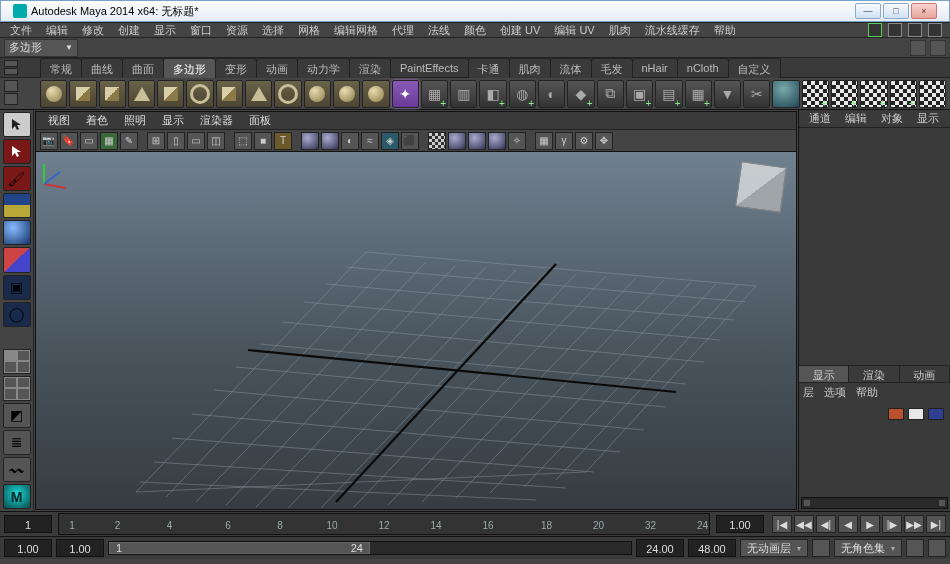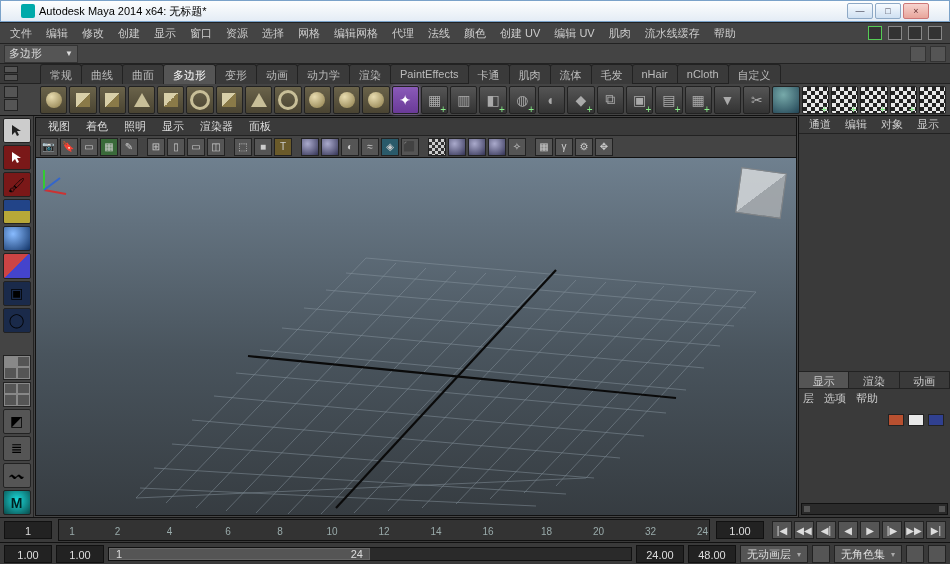--- a/index.html
+++ b/index.html
@@ -1,27 +1,27 @@
 <!DOCTYPE html>
 <html><head>
 <meta charset="utf-8">
 <style>
 * { margin: 0; padding: 0; box-sizing: border-box; font-family: "Microsoft YaHei", "SimSun", Arial, sans-serif; font-size: 11px; -webkit-user-select: none; }
 body { width: 950px; height: 564px; overflow: hidden; background: #444; }
 
 
-.titlebar { height: 22px; background: linear-gradient(#fdfefe,#e4ecf5); display: flex; align-items: center; padding: 0 20px; border: 1px solid #7aa2c9; }
+.titlebar { height: 22px; background: linear-gradient(#fdfefe,#e4ecf5); display: flex; align-items: center; padding: 0 12px; border: 1px solid #7aa2c9; }
 .titlebar .logo { width: 14px; height: 14px; background: #0aa; border-radius: 2px; margin-right: 4px; }
 .titlebar .title { color: #000; flex: 1; }
 .titlebar .winbtns { display: flex; gap: 2px; }
 .titlebar .winbtns div { width: 26px; height: 16px; background: linear-gradient(#f7fbff,#cfe0f2); border: 1px solid #8ea9c6; border-radius: 2px; display:flex;align-items:center;justify-content:center;font-size:9px;color:#445; }
 .titlebar .winbtns .close { background: linear-gradient(#f7d4cf,#e8a59b); border-color:#c77; color:#633; }
 
 
-.menubar { height: 22px; background: #444; display: flex; align-items: center; padding: 0 4px; color: #ccc; gap: 2px; border-top:1px solid #222; border-bottom:1px solid #222; }
+.menubar { height: 16px; background: #444; display: flex; align-items: center; padding: 0 4px; color: #ccc; gap: 2px; border-top:1px solid #222; border-bottom:1px solid #222; }
 .menubar span { padding: 2px 6px; cursor: default; white-space: nowrap; }
 .menubar .spacer { flex: 1; }
 .menubar .rtools { display:flex; gap:6px; margin-right:4px; }
 .menubar .rtools div { width:14px; height:14px; border:1px solid #6a6; background:#333; }
 .menubar .rtools .sq { border-color:#888; }
 
 
 .module-row { height: 20px; background: #444; display:flex; align-items:center; padding:0 4px; border-bottom:1px solid #222; }
 .module-dd { width: 74px; height: 18px; background:#555; color:#ddd; display:flex; align-items:center; justify-content:space-between; padding:0 4px; border:1px solid #333; font-size:11px; }
 .module-row .statustxt { flex:1; text-align:center; color:#999; font-size:10px; }

